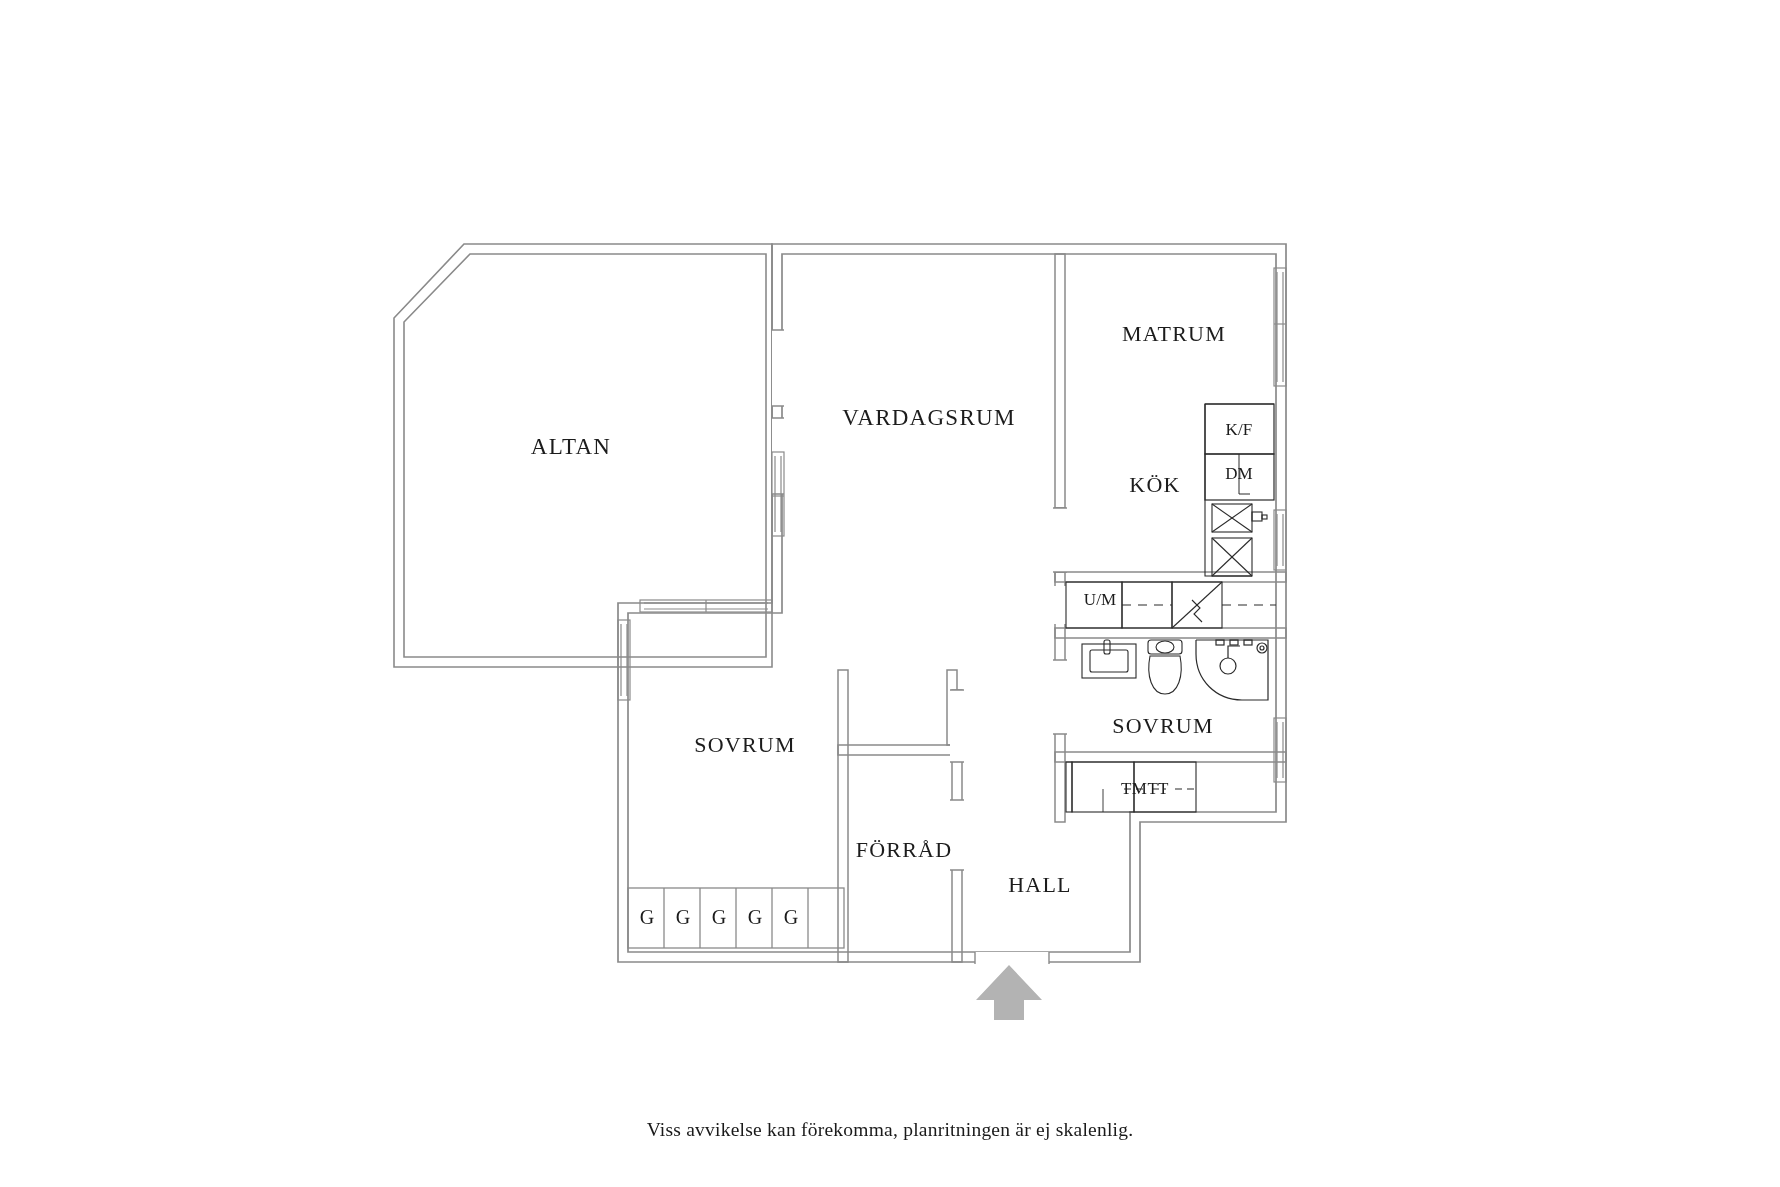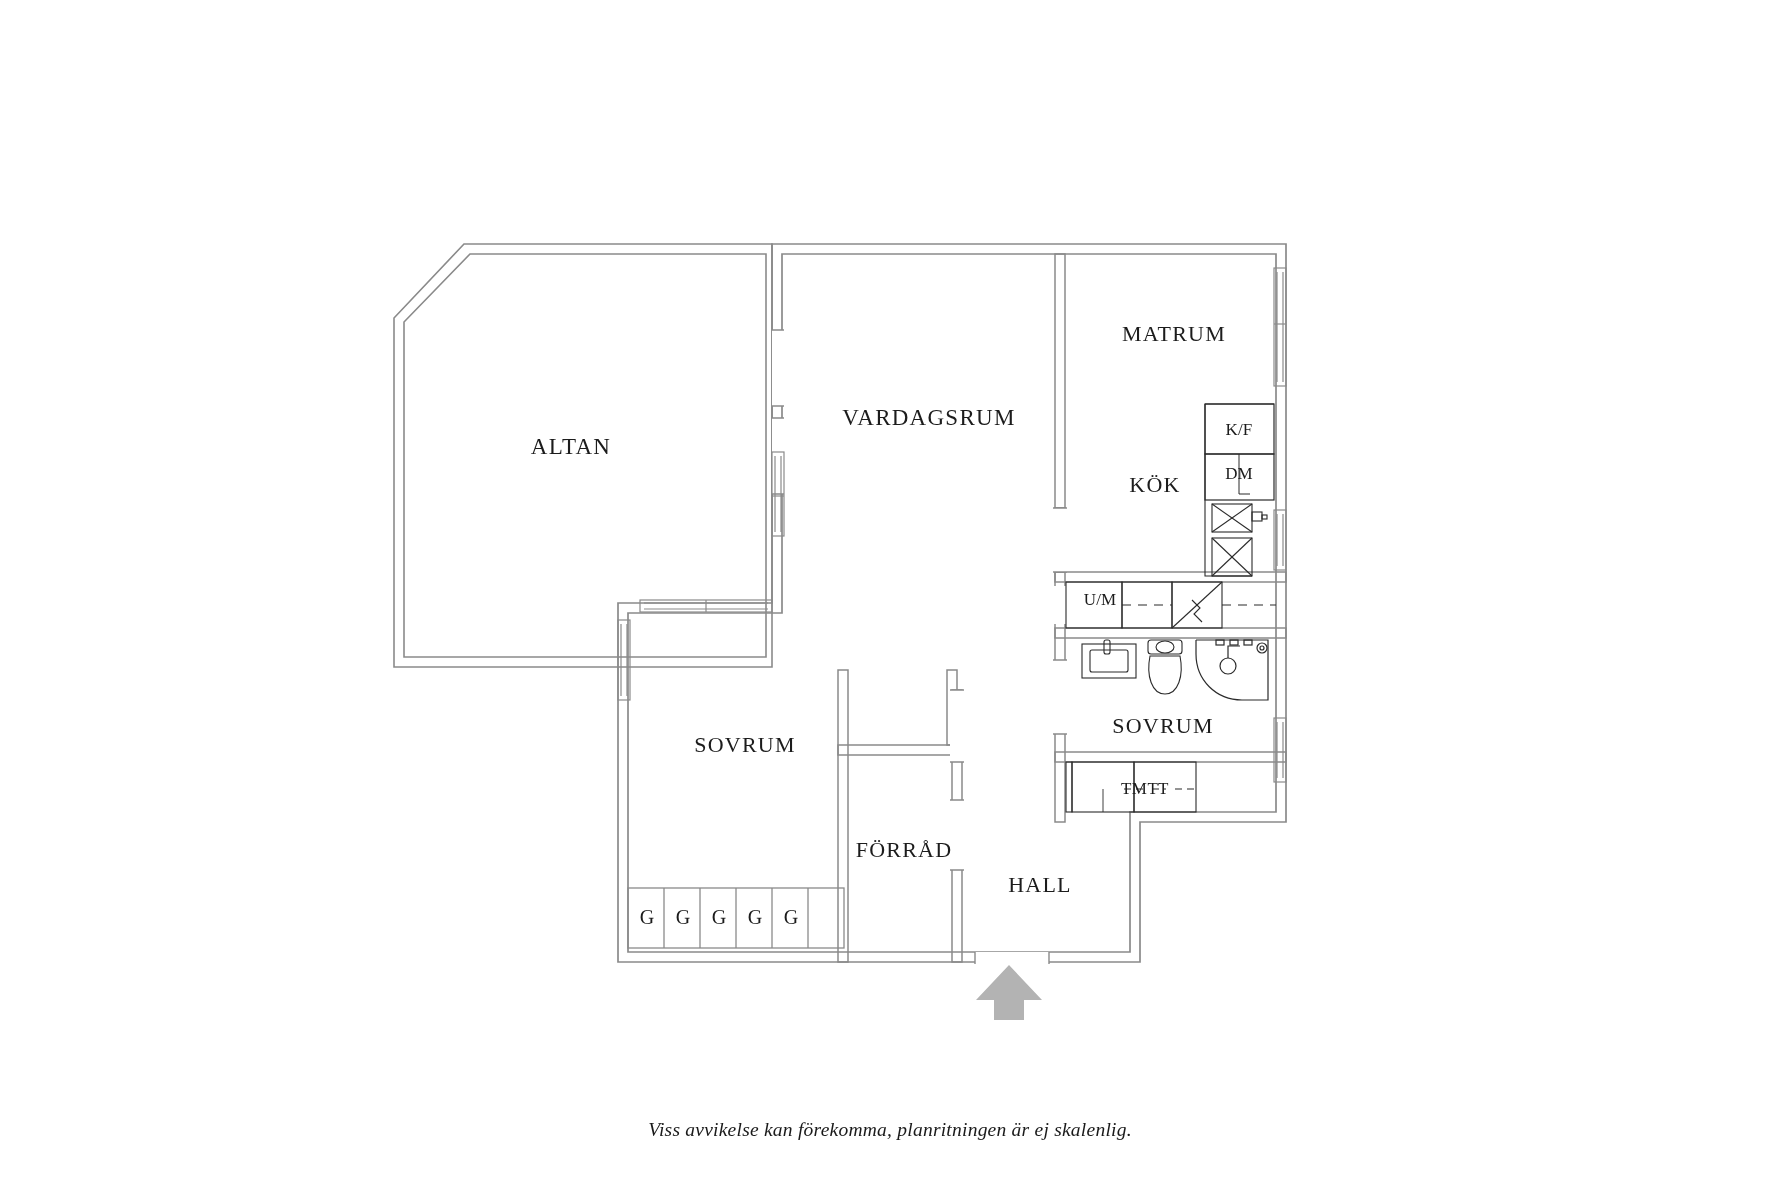--- a/index.html
+++ b/index.html
@@ -41,21 +41,20 @@
   .lbl-big { font-size: 23px; }
   .lbl-mid { font-size: 22px; }
   .lbl-tiny { font-size: 17px; letter-spacing: 0.01em; }
   .lbl-g { font-size: 20px; letter-spacing: 0; }
   #caption {
     position: absolute;
     left: 50%;
     top: 1119px;
     transform: translateX(-50%);
     font-family: "Liberation Serif", "DejaVu Serif", serif;
-    font-style: italic;
     font-size: 19.5px;
     color: #1a1a1a;
     white-space: nowrap;
     letter-spacing: 0.012em;
   }
 </style>
 </head>
 <body>
 
 <div id="plan-root">

